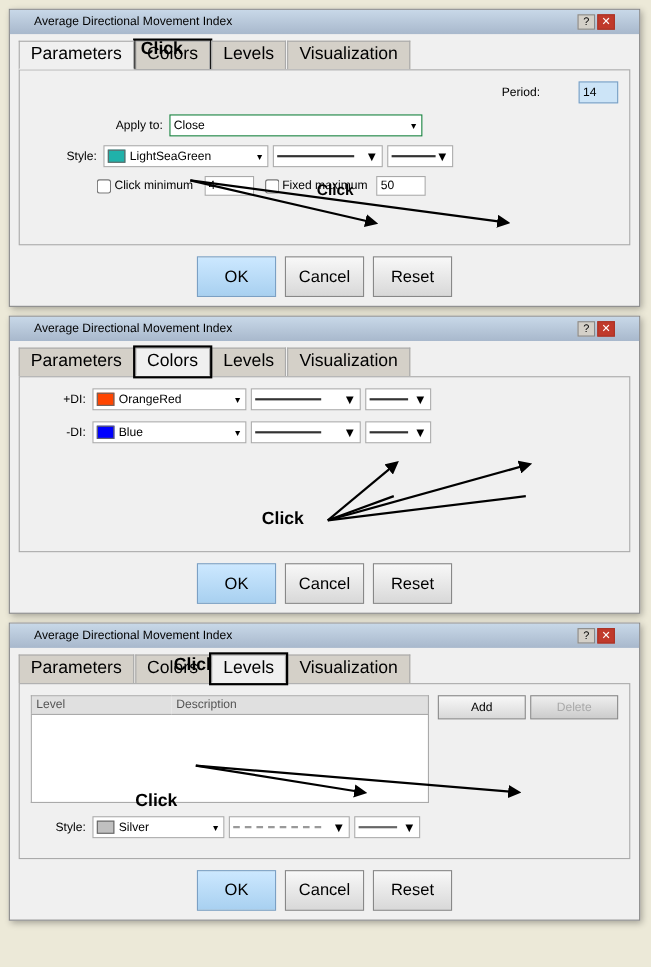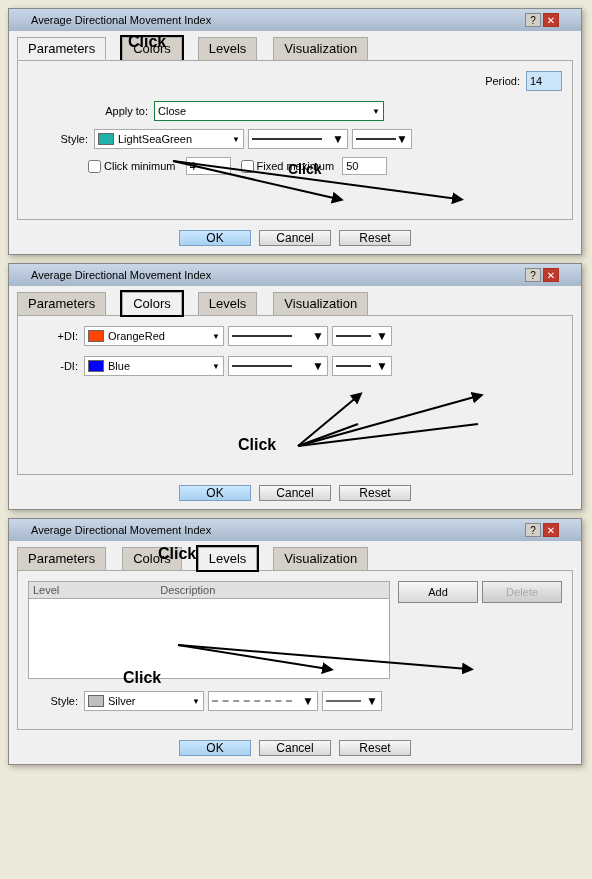--- a/index.html
+++ b/index.html
@@ -77,23 +77,23 @@
       gap: 0;
       margin-bottom: 0;
     }
 
     .tab {
       padding: 3px 10px;
       border: 1px solid #aaa;
       border-bottom: none;
       background: #d4d0c8;
       cursor: pointer;
-      font-size: 13px;
+      font-size: 16px;
       color: #000;
-      margin-right: 16px;
+      margin-right: 1px;
     }
 
     .tab.active {
       background: #f0f0f0;
       border-bottom: 1px solid #f0f0f0;
       font-weight: normal;
       z-index: 1;
     }
 
     .tab-content {
@@ -211,24 +211,24 @@
     
     .button-row {
       display: flex;
       justify-content: center;
       gap: 8px;
       margin-top: 10px;
     }
 
     .btn {
       width: 72px;
-      height: 16px;
+      height: 37px;
       border: 1px solid #888;
       background: linear-gradient(to bottom, #f8f8f8, #d8d8d8);
-      font-size: 12px;
+      font-size: 15px;
       cursor: pointer;
       display: flex;
       align-items: center;
       justify-content: center;
     }
 
     .btn.ok-btn {
       background: linear-gradient(to bottom, #cce8ff, #a8d0f0);
       border: 1px solid #7ba0c4;
     }
@@ -312,21 +312,21 @@
     <div class="tabs">
       <div class="tab active">Parameters</div>
       <div class="tab" style="outline: 2px solid #000; outline-offset: 0;">Colors</div>
       <div class="tab">Levels</div>
       <div class="tab">Visualization</div>
     </div>
     <div class="tab-content relative-container">
 
       <div class="click-label" style="top: -28px; left: 110px;">Click</div>
 
-      <div class="form-row" style="justify-content: flex-end; margin-bottom: 10px;">
+      <div class="form-row" style="justify-content: flex-end; margin-bottom: 10px; gap: 29px;">
         <span class="form-label">Period:</span>
         <input class="period-input" type="text" value="14" style="background: rgb(204, 228, 247); border: 1px solid rgb(123, 160, 196);">
       </div>
 
       <div class="form-row">
         <span class="form-label" style="min-width: 120px;">Apply to:</span>
         <div class="select-box apply-to-select" style="width:230px;">
           <span>Close</span>
           <span class="arrow">▼</span>
         </div>

